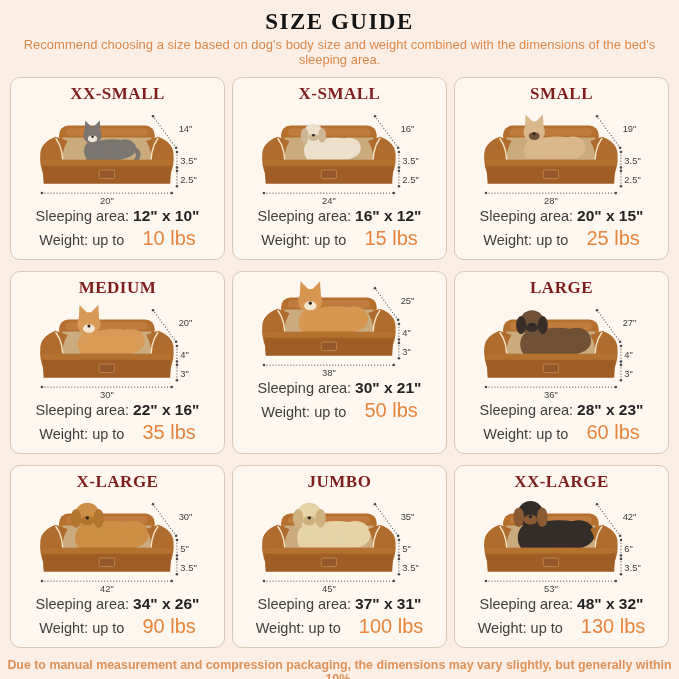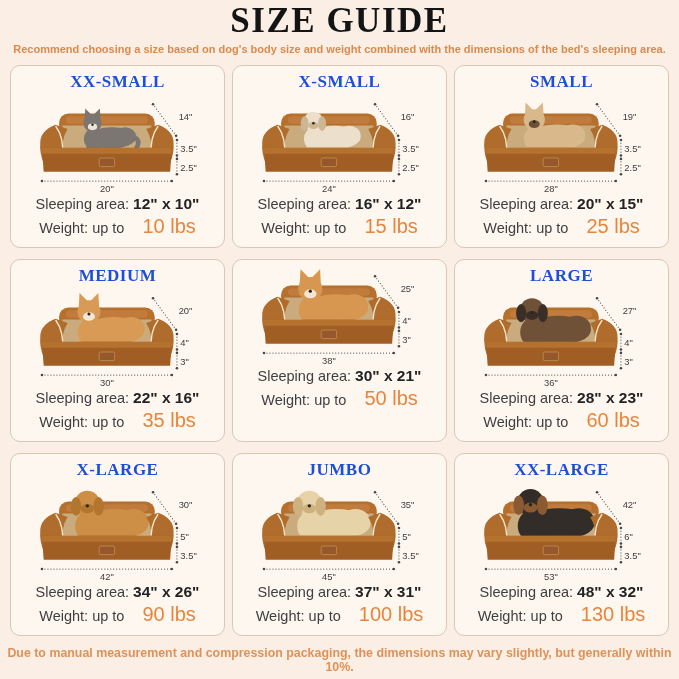--- a/index.html
+++ b/index.html
@@ -4,39 +4,39 @@
 <style>
   html,body{margin:0;padding:0}
   body{
     width:679px;height:679px;overflow:hidden;
     background:#faeee5;
     font-family:"Liberation Sans",sans-serif;
     -webkit-font-smoothing:antialiased;
   }
   .page-title{
     font-family:"Liberation Serif",serif;
-    font-weight:700;font-size:35px;letter-spacing:1.5px;
-    text-align:center;margin:1px 0 2px;color:#141414;
+    font-weight:700;font-size:23px;letter-spacing:1.5px;
+    text-align:center;margin:9px 0 2px;color:#141414;
   }
   .subtitle{
-    text-align:center;color:#dc8a4c;font-weight:700;
-    font-size:11px;margin:0 8px 10px;
+    text-align:center;color:#dc8a4c;font-weight:400;
+    font-size:13px;margin:0 8px 10px;
   }
   .grid{
     display:grid;grid-template-columns:repeat(3,1fr);
     gap:11px 7px;padding:0 10px;
   }
   .card{
     background:#fdf7f0;border:1px solid #d9c7b7;border-radius:10px;
     text-align:center;padding:4px 3px 7px;
     display:flex;flex-direction:column;align-items:center;
   }
   .card-title{
     margin:2px 0 0;font-family:"Liberation Serif",serif;
-    font-size:17px;font-weight:700;color:#1d4ed8;letter-spacing:.5px;
+    font-size:17px;font-weight:700;color:#7f1d1d;letter-spacing:.5px;
     line-height:19px;
   }
   .card-title .suffix{font-size:13px;}
   .bed{width:176px;height:101px;margin:1px 0 0;display:block}
   .sleep-line{margin:0;font-size:14.5px;color:#3f3f3f;line-height:20px}
   .sleep-line .val{font-weight:700;font-size:15.5px;color:#232323;margin-left:4px}
   .weight-line{
     margin:0;font-size:14.5px;color:#3f3f3f;line-height:24px;
     display:flex;align-items:baseline;gap:18px;justify-content:center;
   }

